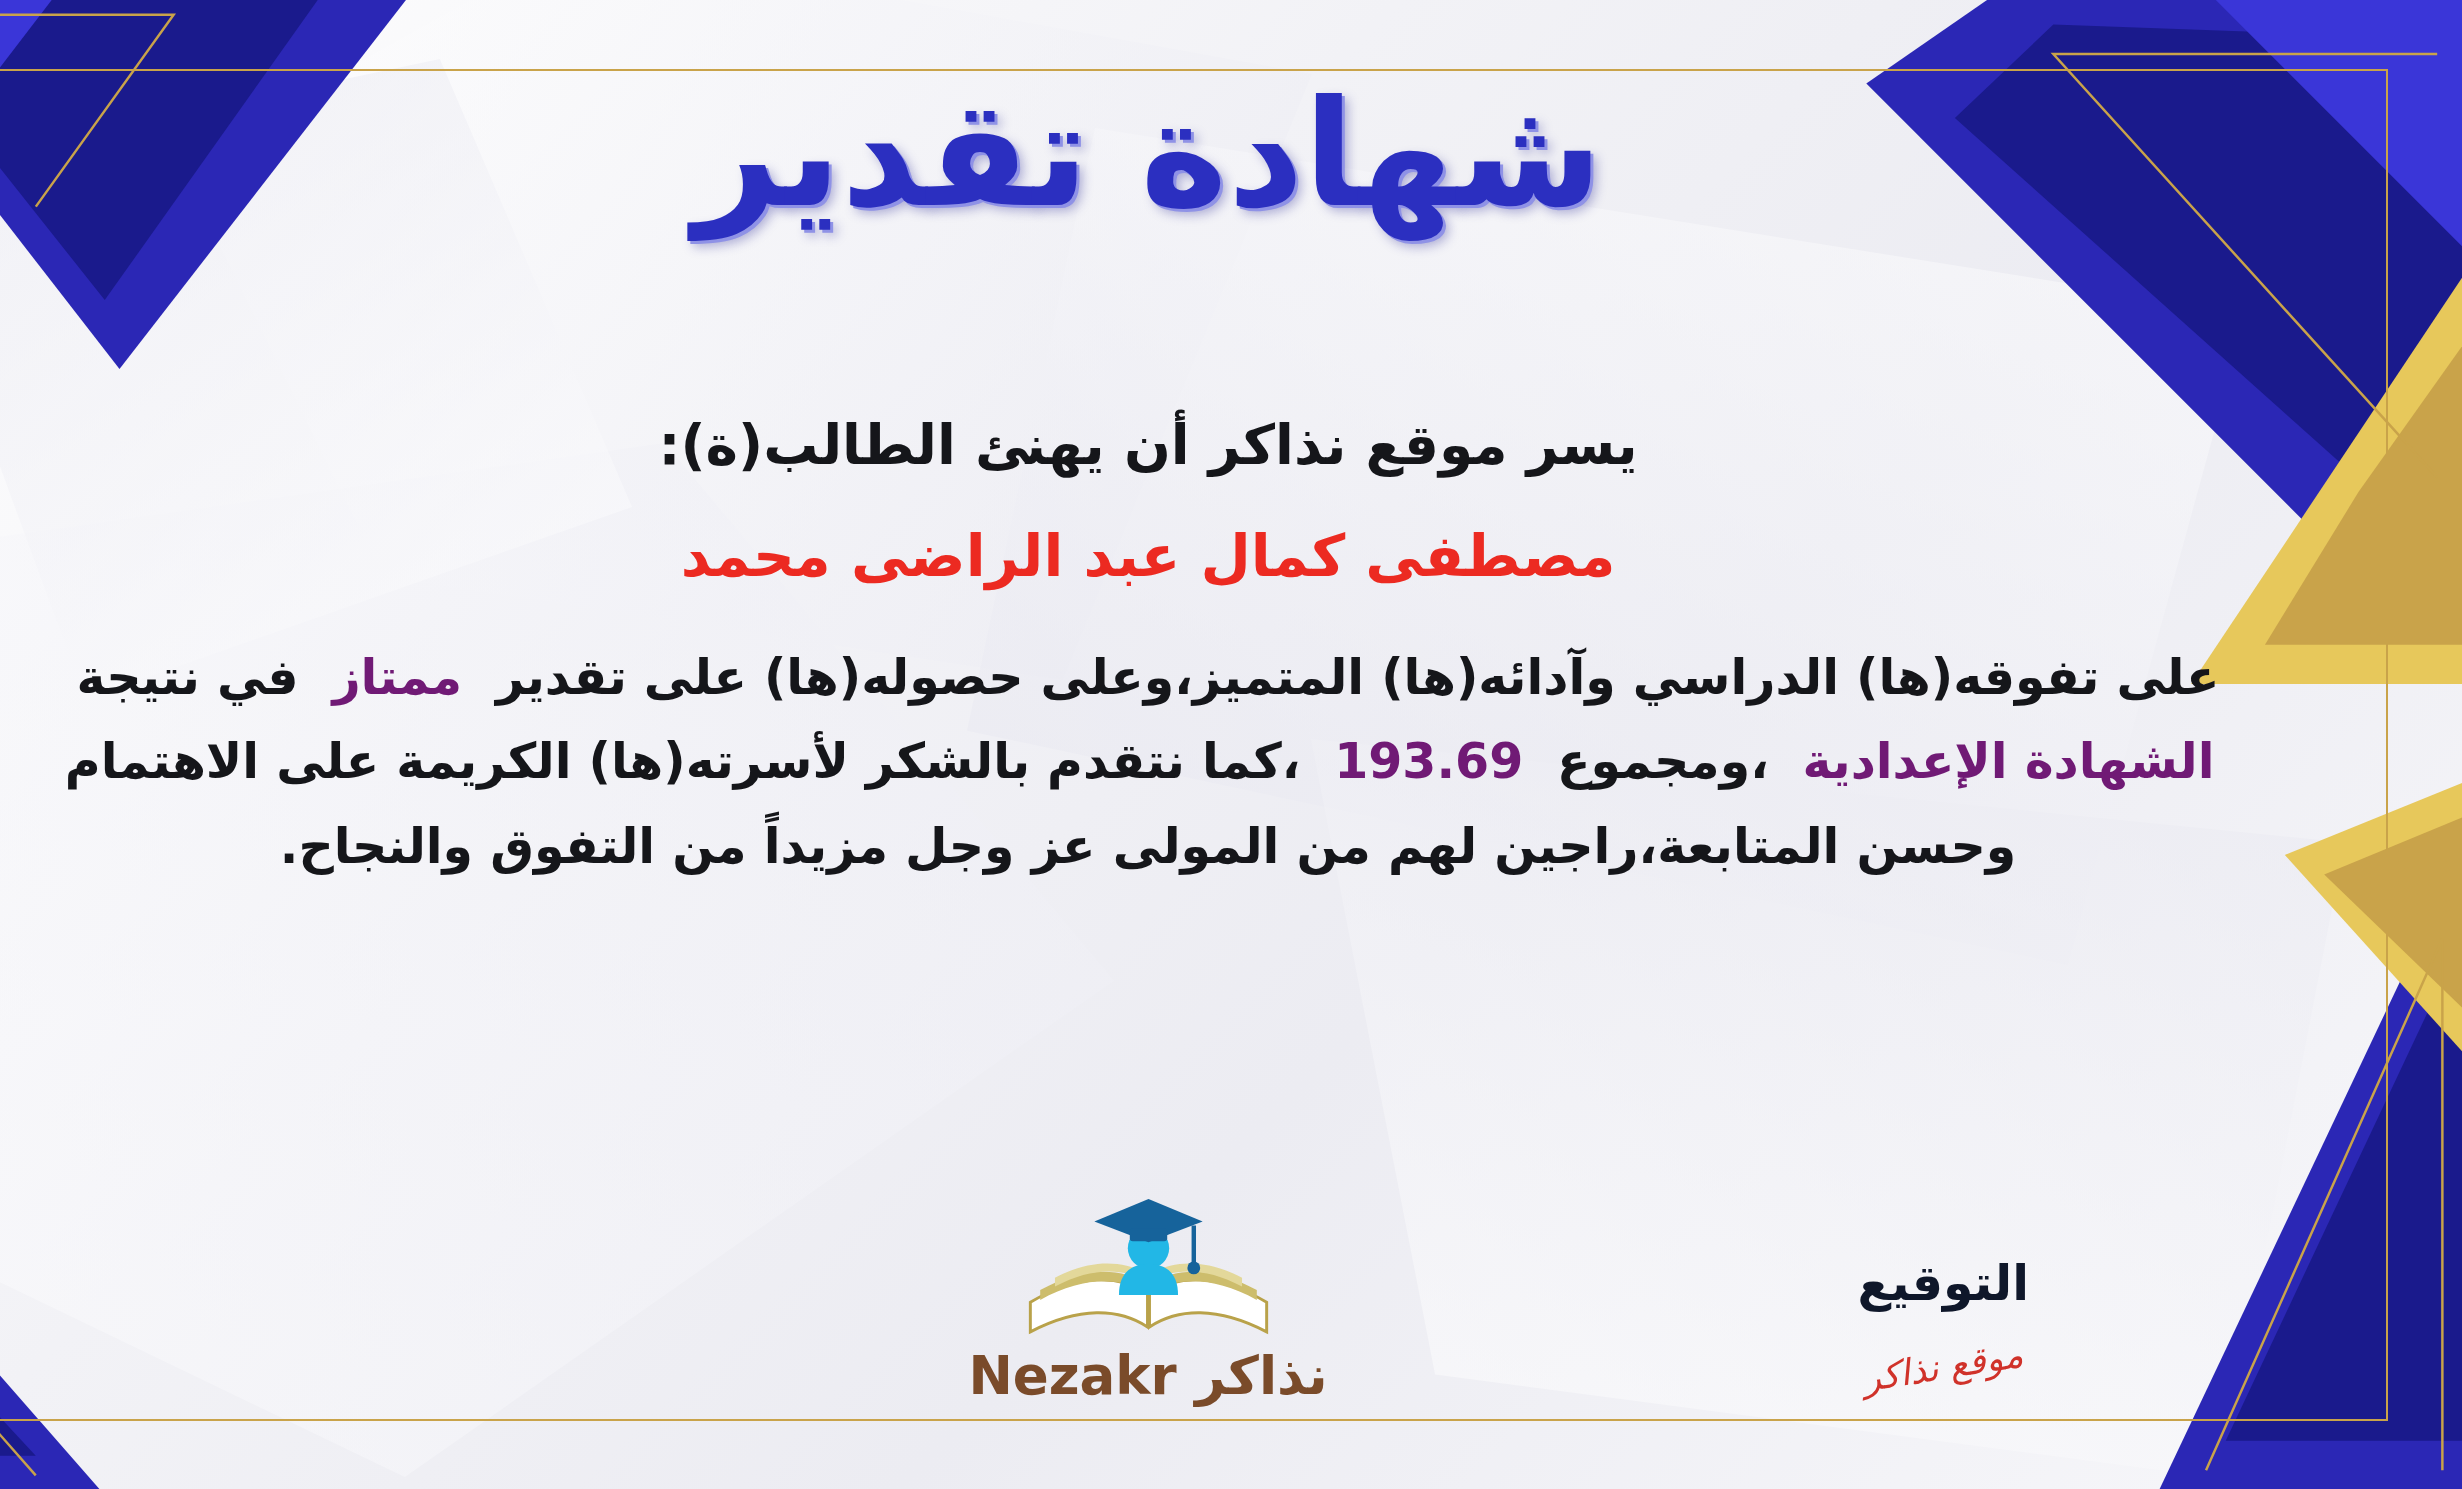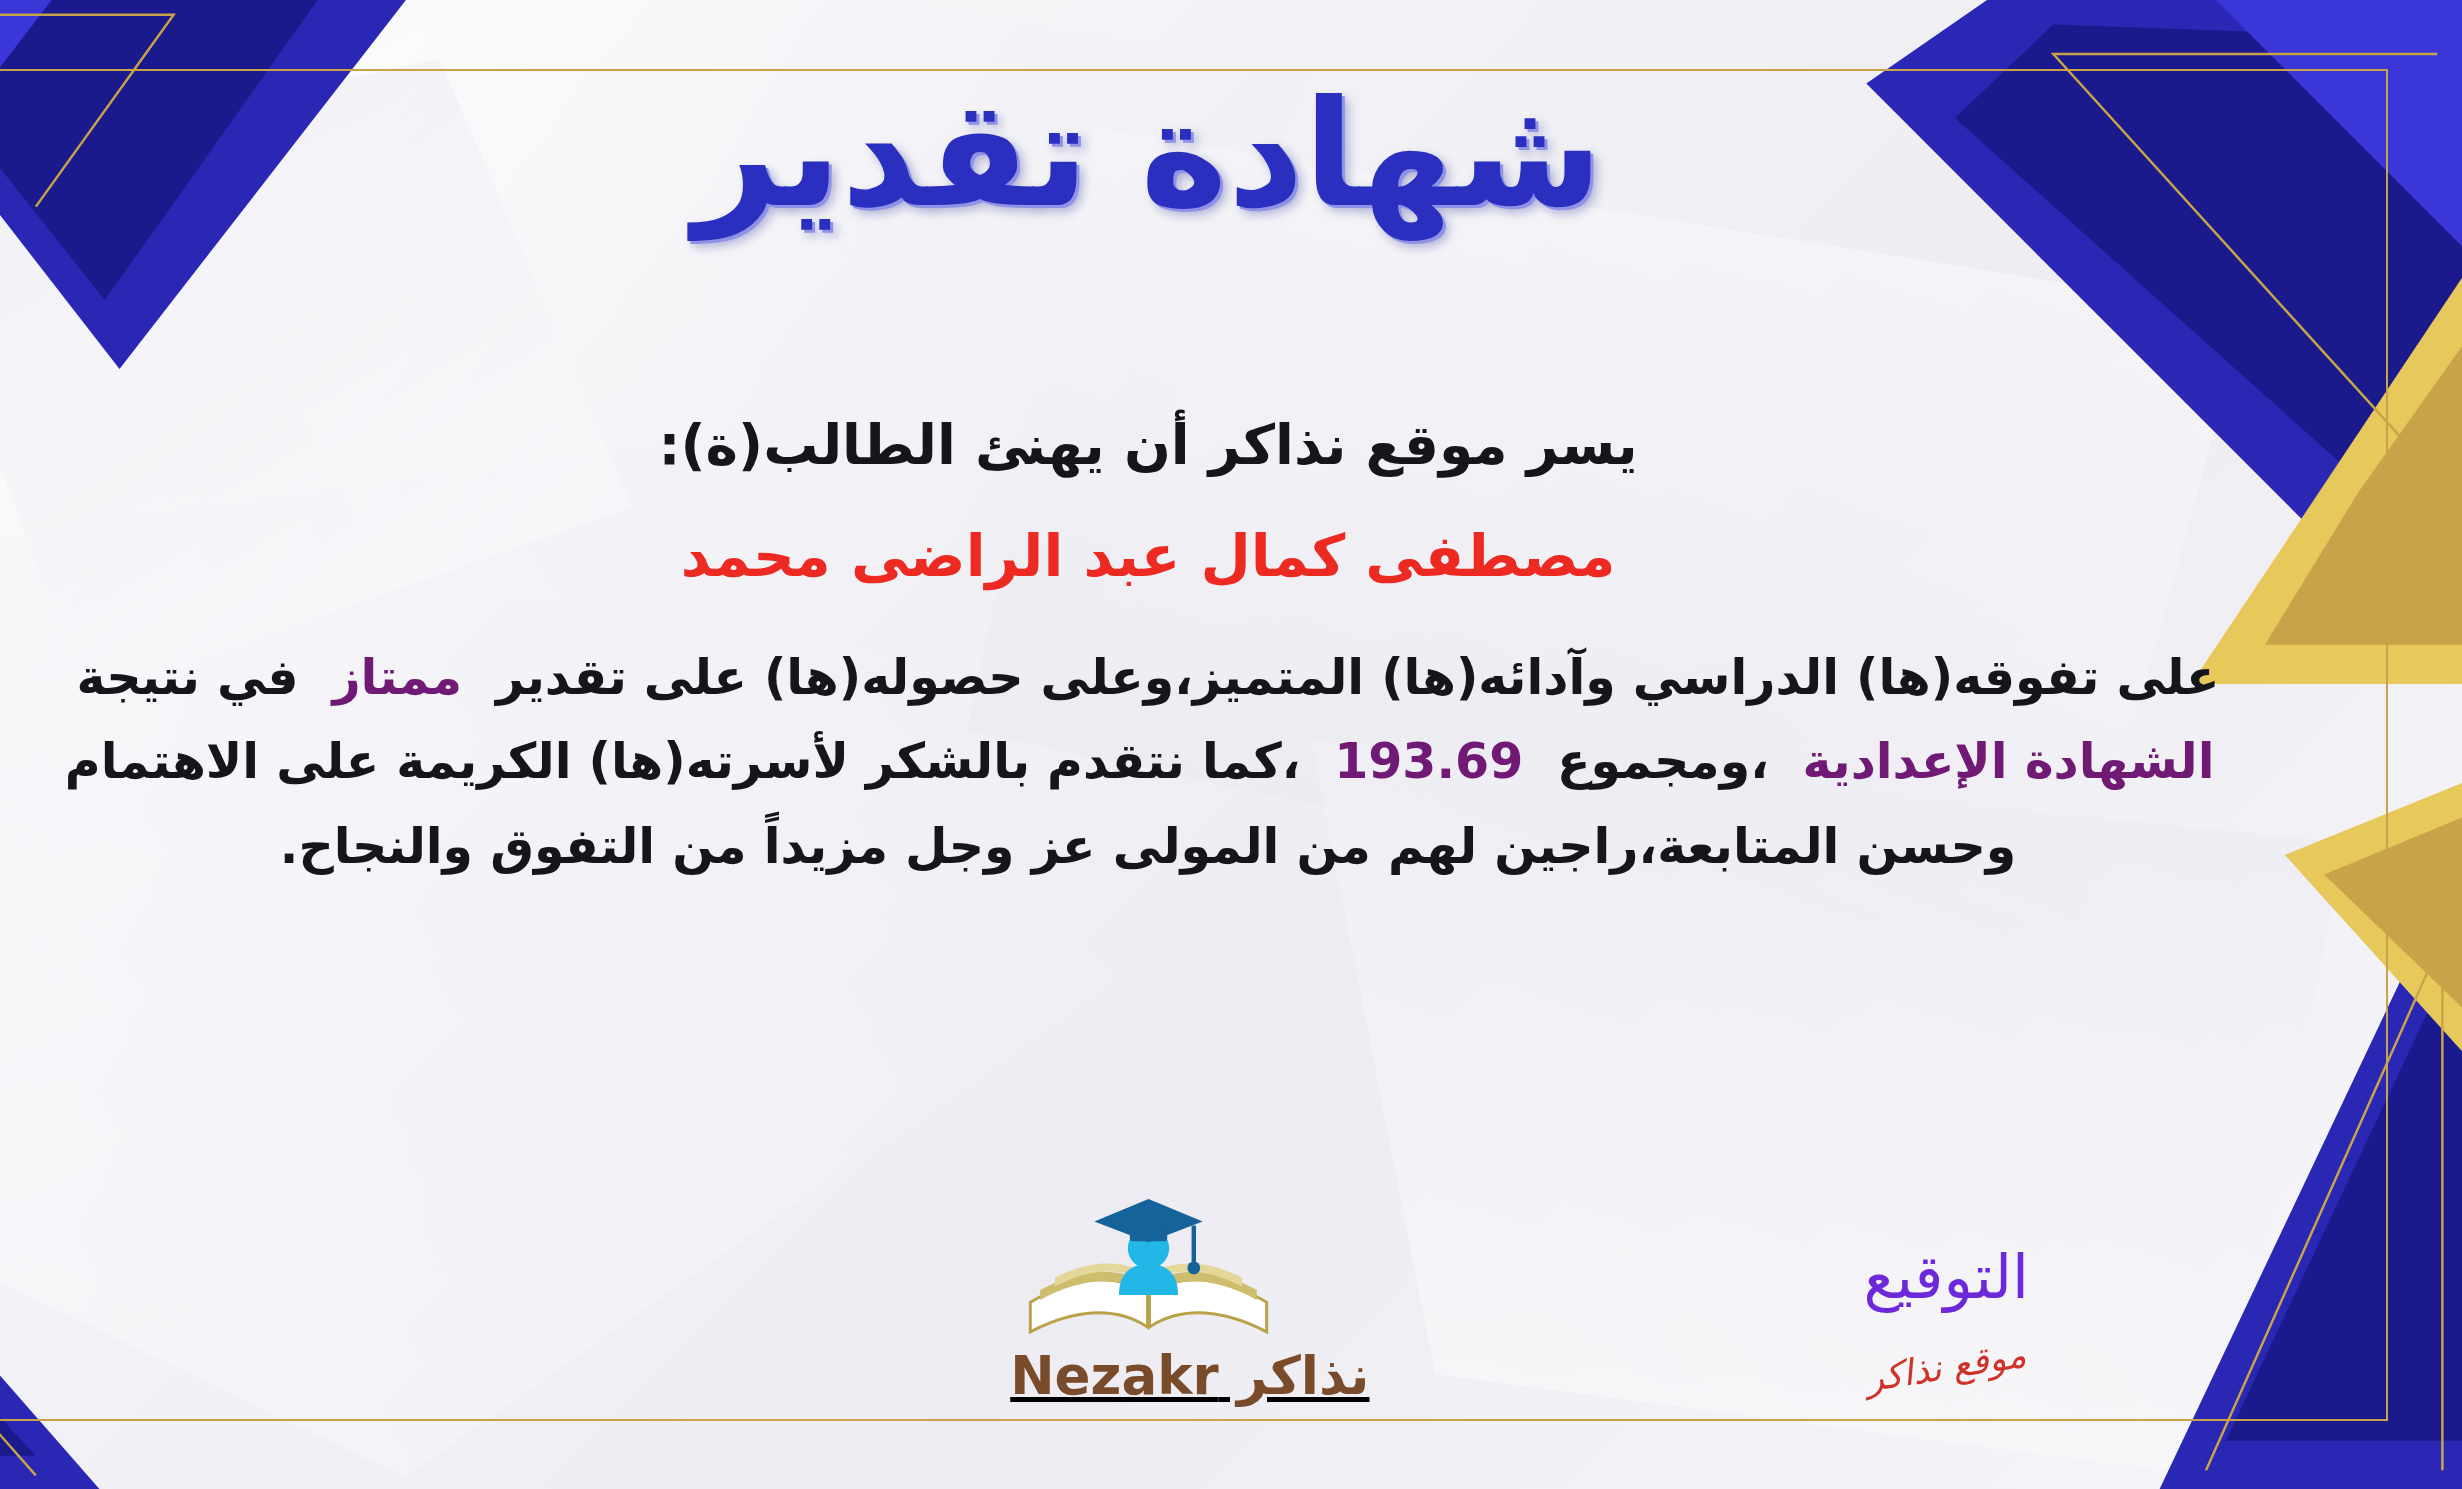--- a/index.html
+++ b/index.html
@@ -159,42 +159,42 @@
 
   
   .signature-area {
     position: absolute;
     bottom: 103px;
     right: 433px;
     text-align: center;
     direction: rtl;
   }
   .signature-label {
-    font-size: 61px;
-    font-weight: 400;
-    color: #6d28d9;
+    font-size: 49px;
+    font-weight: 700;
+    color: #0f172a;
   }
   .signature-script {
     margin-top: 34px;
     font-family: "DejaVu Serif", serif;
     font-size: 36px;
     color: #d0322a;
     transform: rotate(-9deg);
     display: inline-block;
     font-style: italic;
   }
 
   
   .logo-area {
     position: absolute;
     bottom: 84px;
     left: 50%;
     transform: translateX(-50%);
+    text-align: center;
     width: 443px;
-    text-decoration: underline;
   }
   .logo-mark {
     display: block;
     margin: 0 auto;
   }
   .logo-text {
     margin-top: 3px;
     font-size: 53px;
     font-weight: bold;
     color: #7a4b2a;

